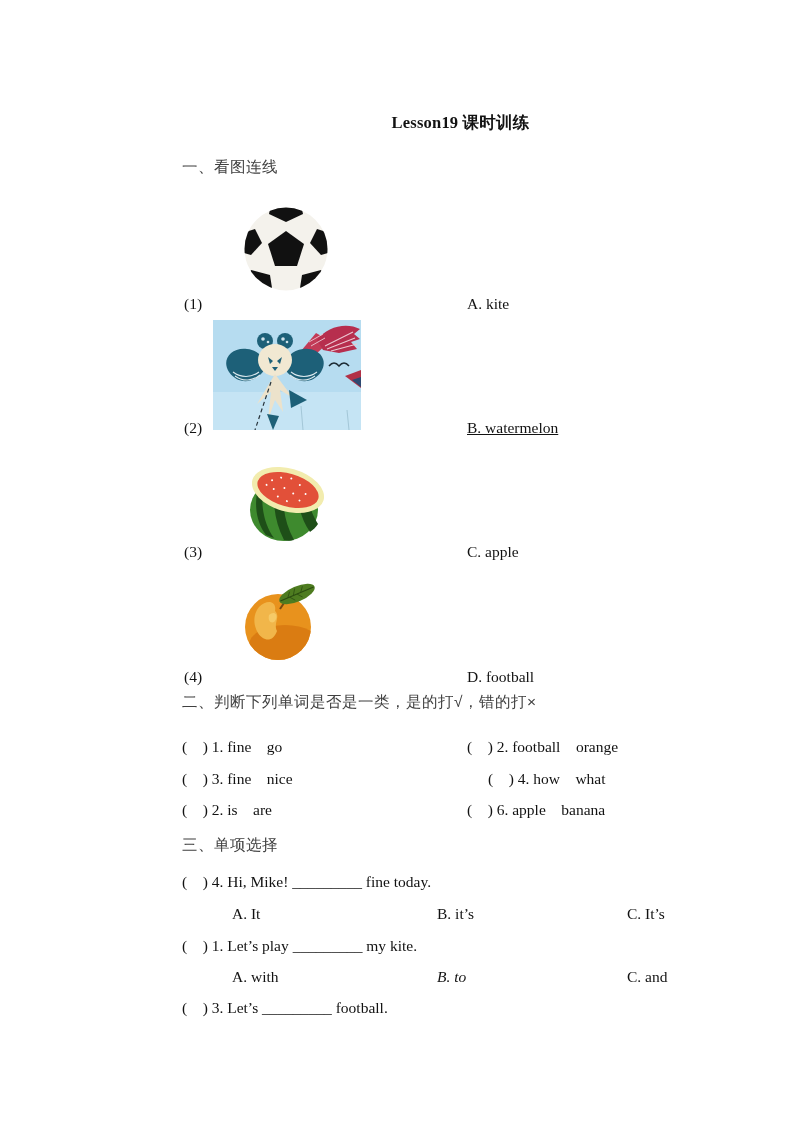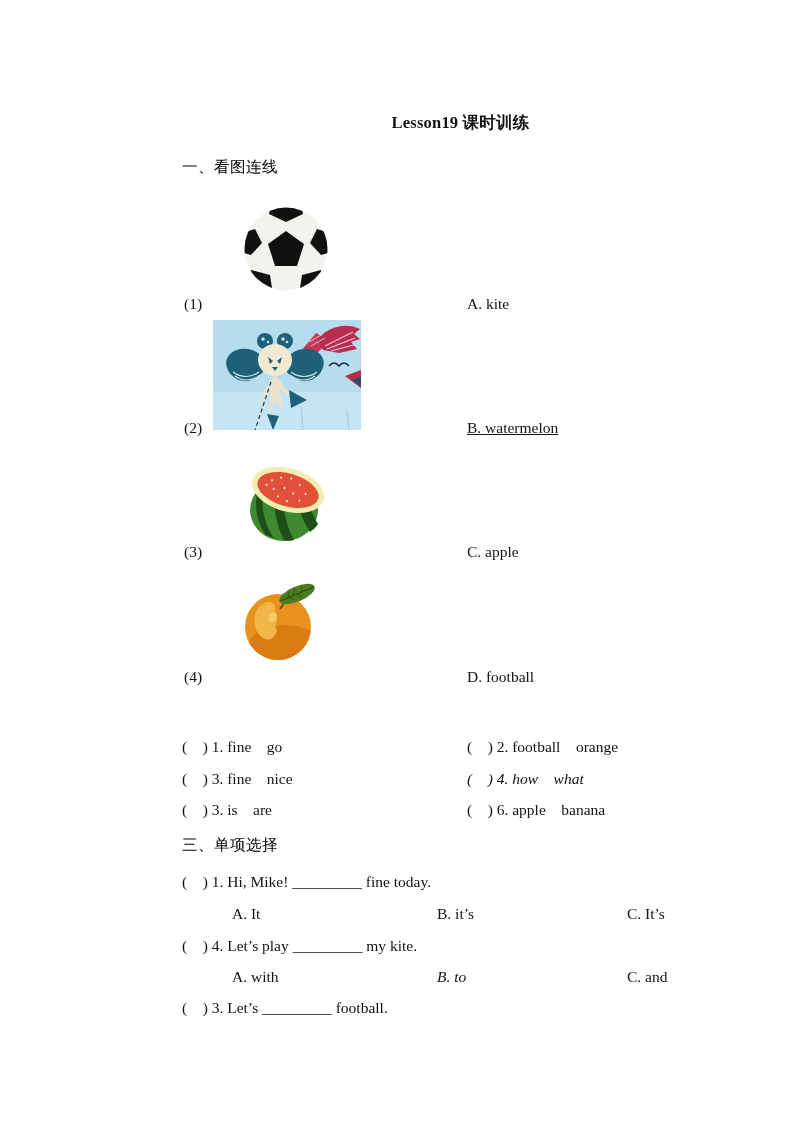--- a/index.html
+++ b/index.html
@@ -8,21 +8,21 @@
     font-family:"Liberation Serif","DejaVu Serif",serif;color:#121212;
     overflow:hidden;margin:10px auto;
   }
   .abs{position:absolute;white-space:pre;line-height:1.25;}
   .title{
     left:0;top:103px;width:793px;text-align:center;
     font-weight:bold;font-size:16.5px;letter-spacing:0.2px;
   }
   .zh-heading{
     font-family:Liberation Sans, sans-serif;
-    font-size:15.5px;color:#000000;letter-spacing:0.5px;
+    font-size:15.5px;color:#404040;letter-spacing:0.5px;
   }
   .en-line{font-size:15.5px;}
   .img-box{position:absolute;}
   .img-box svg{display:block;width:100%;height:100%;}
 </style>
 </head>
 <body>
 
 <div class="page">
 
@@ -142,35 +142,36 @@
         <ellipse cx="58" cy="15" rx="19" ry="7.5" fill="#4e7c20"></ellipse>
         <path d="M40,15 L76,15" stroke="#2b4c10" stroke-width="1.1" fill="none"></path>
         <path d="M48,15 L52,10 M54,15 L58,9 M62,15 L66,10 M50,15 L54,20 M58,15 L62,20" stroke="#2b4c10" stroke-width="0.7" fill="none"></path>
       </g>
     </svg>
   </div>
 
   <div class="abs en-line" style="left:120px;top:657px;">(4)</div>
   <div class="abs en-line" style="left:403px;top:657px;">D. football</div>
 
+  <div class="abs zh-heading" style="left:118px;top:682px;">二、判断下列单词是否是一类，是的打√，错的打×</div>
 
   <div class="abs en-line" style="left:118px;top:727px;text-align:center;">(    ) 1. fine    go</div>
   <div class="abs en-line" style="left:403px;top:727px;">(    ) 2. football    orange</div>
   <div class="abs en-line" style="left:118px;top:759px;">(    ) 3. fine    nice</div>
-  <div class="abs en-line" style="left:403px;top:759px;font-style:italic;">(    ) 4. how    what</div>
-  <div class="abs en-line" style="left:118px;top:790px;">(    ) 3. is    are</div>
+  <div class="abs en-line" style="left:424px;top:759px;">(    ) 4. how    what</div>
+  <div class="abs en-line" style="left:118px;top:790px;">(    ) 2. is    are</div>
   <div class="abs en-line" style="left:403px;top:790px;text-align:right;">(    ) 6. apple    banana</div>
 
   <div class="abs zh-heading" style="left:118px;top:825px;">三、单项选择</div>
 
-  <div class="abs en-line" style="left:118px;top:862px;">(    ) 1. Hi, Mike! _________ fine today.</div>
+  <div class="abs en-line" style="left:118px;top:862px;">(    ) 4. Hi, Mike! _________ fine today.</div>
   <div class="abs en-line" style="left:168px;top:894px;">A. It</div>
   <div class="abs en-line" style="left:373px;top:894px;">B. it’s</div>
   <div class="abs en-line" style="left:563px;top:894px;">C. It’s</div>
 
-  <div class="abs en-line" style="left:118px;top:926px;">(    ) 4. Let’s play _________ my kite.</div>
+  <div class="abs en-line" style="left:118px;top:926px;">(    ) 1. Let’s play _________ my kite.</div>
   <div class="abs en-line" style="left:168px;top:957px;">A. with</div>
   <div class="abs en-line" style="left:373px;top:957px;font-style:italic;">B. to</div>
   <div class="abs en-line" style="left:563px;top:957px;">C. and</div>
 
   <div class="abs en-line" style="left:118px;top:988px;">(    ) 3. Let’s _________ football.</div>
 
 </div>
 
 </body></html>

